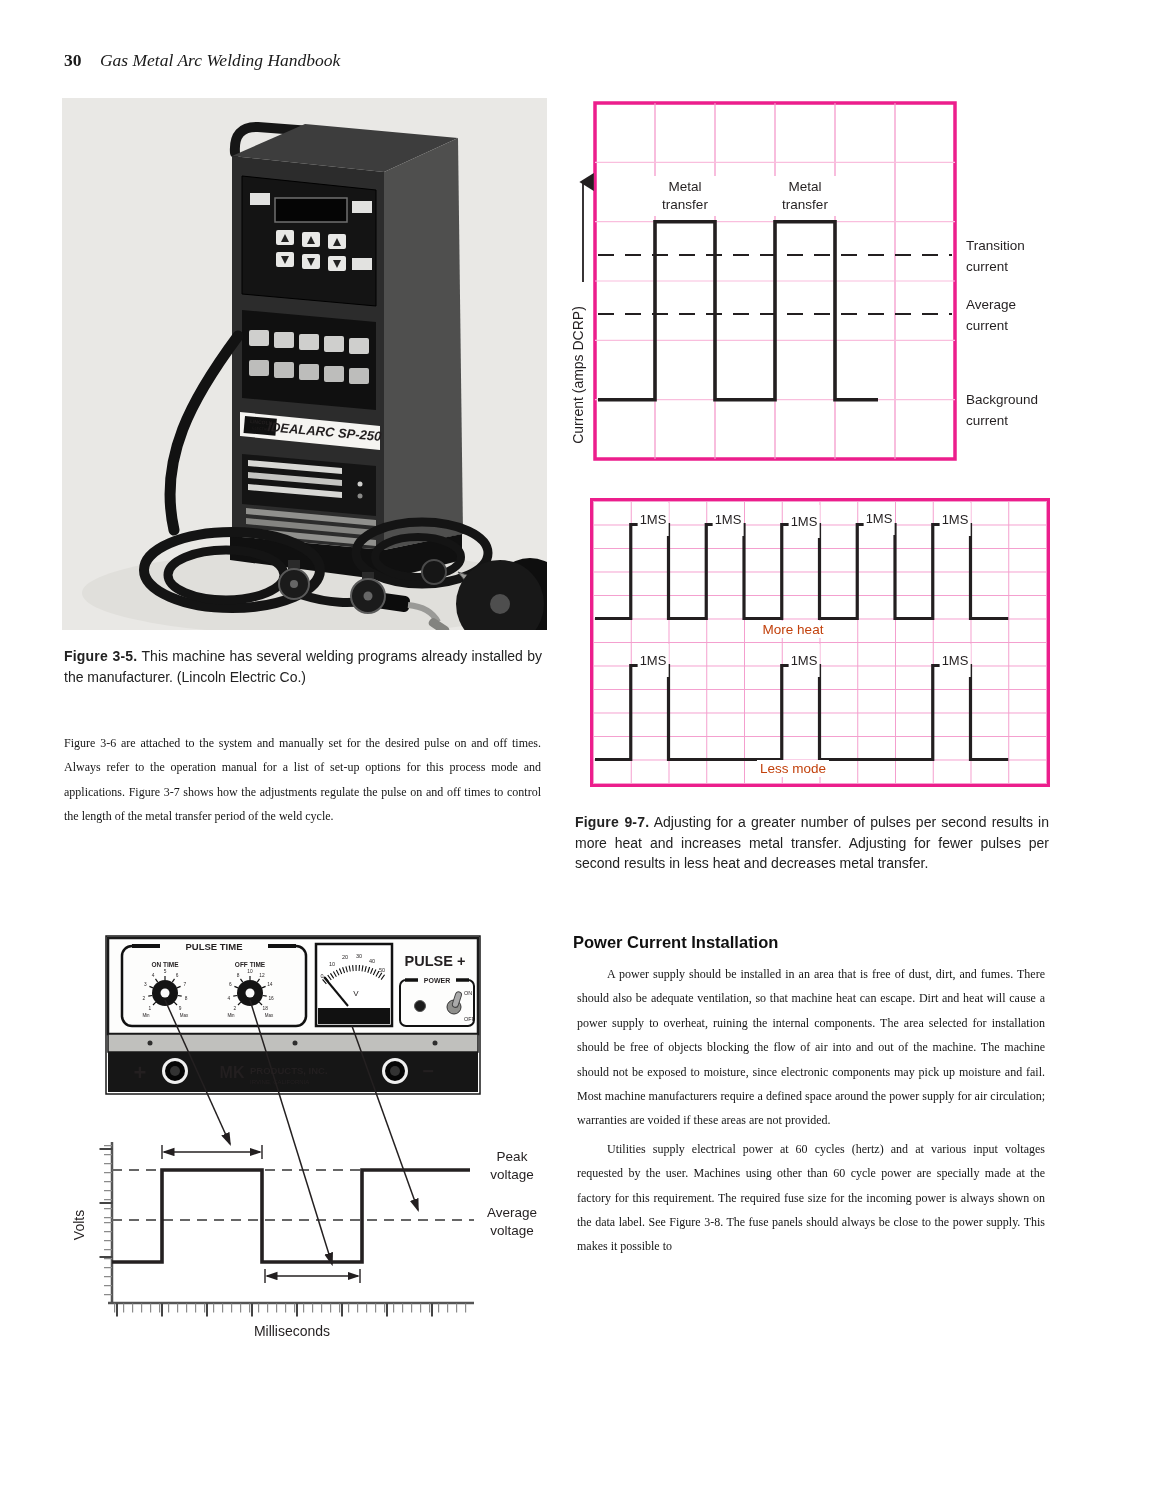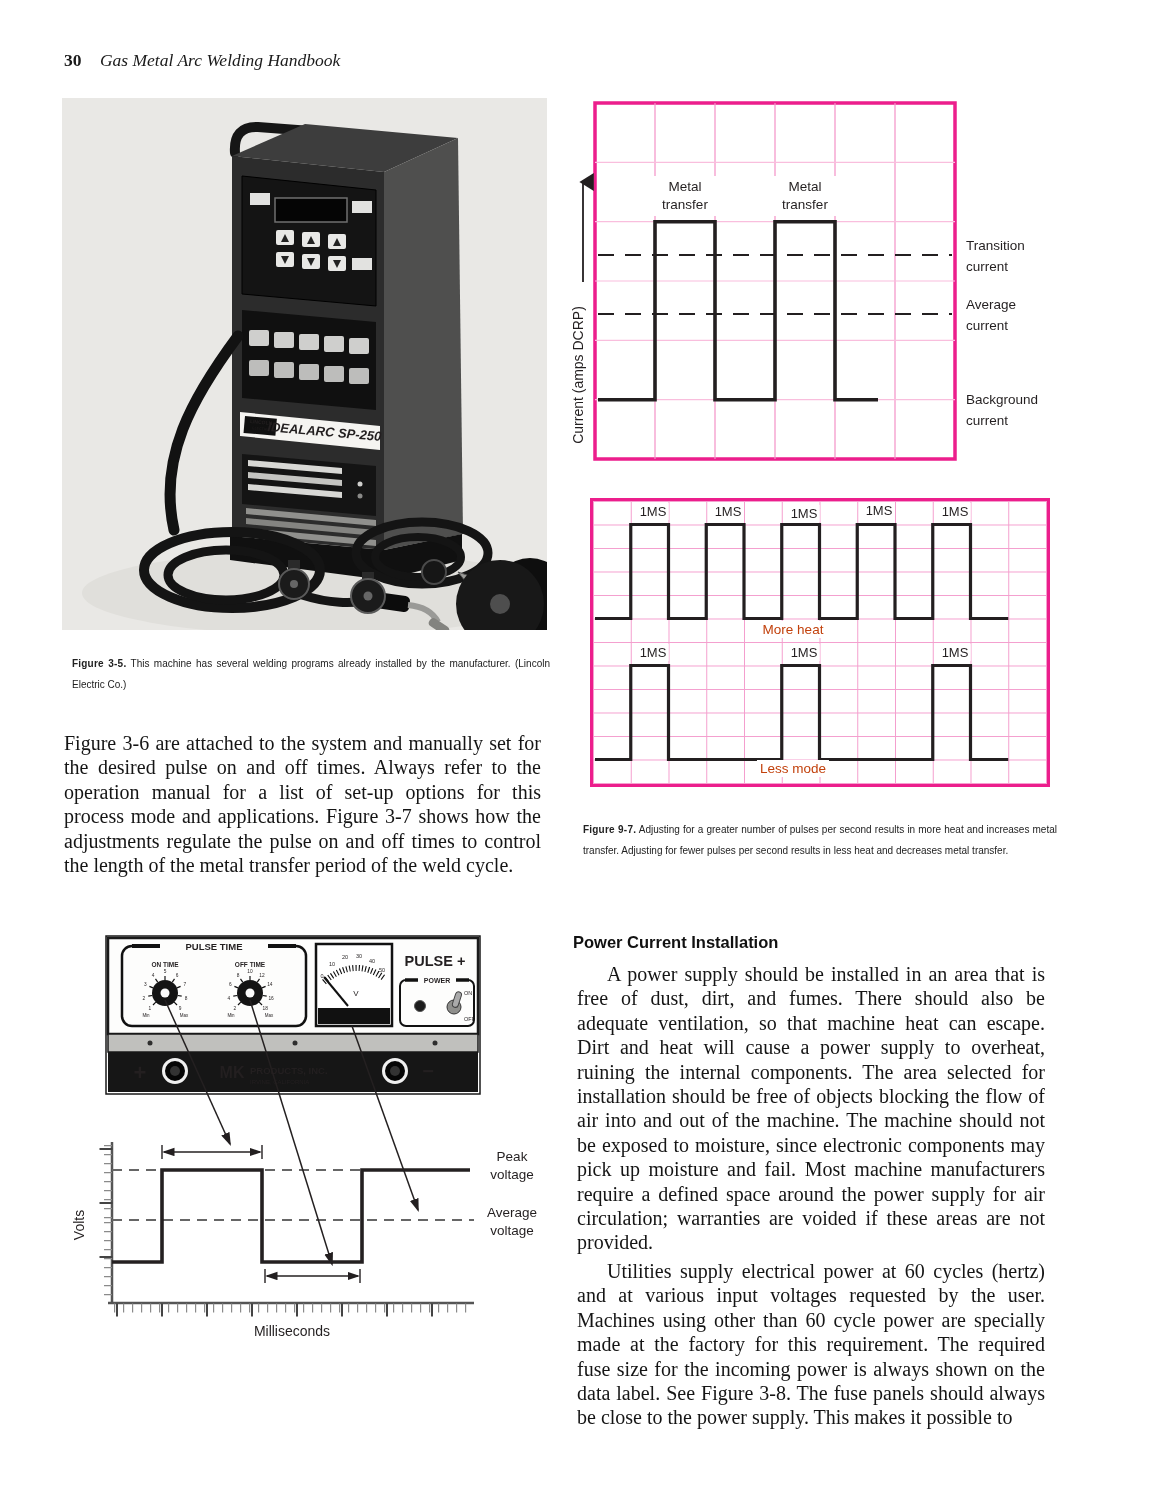--- a/index.html
+++ b/index.html
@@ -1,34 +1,34 @@
 <!DOCTYPE html>
 <html><head>
 <meta charset="utf-8">
 <style>
   html,body{margin:0;padding:0;background:#fff;}
   .page{position:relative;width:1156px;height:1497px;background:#ffffff;overflow:hidden;
         font-family:"Liberation Sans",sans-serif;color:#1a1a1a;}
   .abs{position:absolute;}
   .pgnum{font-family:"Liberation Serif",serif;font-weight:bold;font-size:17.5px;}
   .booktitle{font-family:"Liberation Serif",serif;font-style:italic;font-size:17.5px;}
-  .body-serif{font-family:"Liberation Serif",serif;font-size:20px;line-height:24.4px;
+  .body-serif{font-family:"Liberation Serif",serif;font-size:12px;line-height:24.4px;
               text-align:justify;color:#151515;}
   .body-serif p{margin:4px;text-indent:30px;}
-  .cap{font-family:"Liberation Sans",sans-serif;font-size:10px;line-height:20.6px;
-       text-align:justify;color:#222;margin:8px;}
+  .cap{font-family:"Liberation Sans",sans-serif;font-size:14px;line-height:20.6px;
+       text-align:justify;color:#222;margin:0;}
   .cap b{letter-spacing:.2px;}
   .h2{font-family:"Liberation Sans",sans-serif;font-weight:bold;font-size:16.5px;color:#111;}
   .photo{background:#e9e8e5;}
   .f37box{box-sizing:border-box;border:3.5px solid #ec1e8c;background-color:#fff;
     background-image:linear-gradient(#f49fce 1px,transparent 1px),
                      linear-gradient(90deg,#f49fce 1px,transparent 1px);
     background-size:37.75px 23.5px;}
   .chartlab{position:absolute;font-size:13px;line-height:17px;background:#fff;
-            padding:0 2px;white-space:nowrap;transform:translateX(-50%);color:#231f20;}
+            padding:8px 2px;white-space:nowrap;transform:translateX(-50%);color:#231f20;}
   .heatlab{position:absolute;font-size:13.5px;line-height:17px;background:#fff;
            padding:0 3px;white-space:nowrap;transform:translateX(-50%);color:#c2410c;}
   svg text{font-family:"Liberation Sans",sans-serif;fill:#231f20;}
 </style>
 </head>
 <body>
 
 <div class="page">
 
   <div class="abs" style="left:64px;top:50px;">

